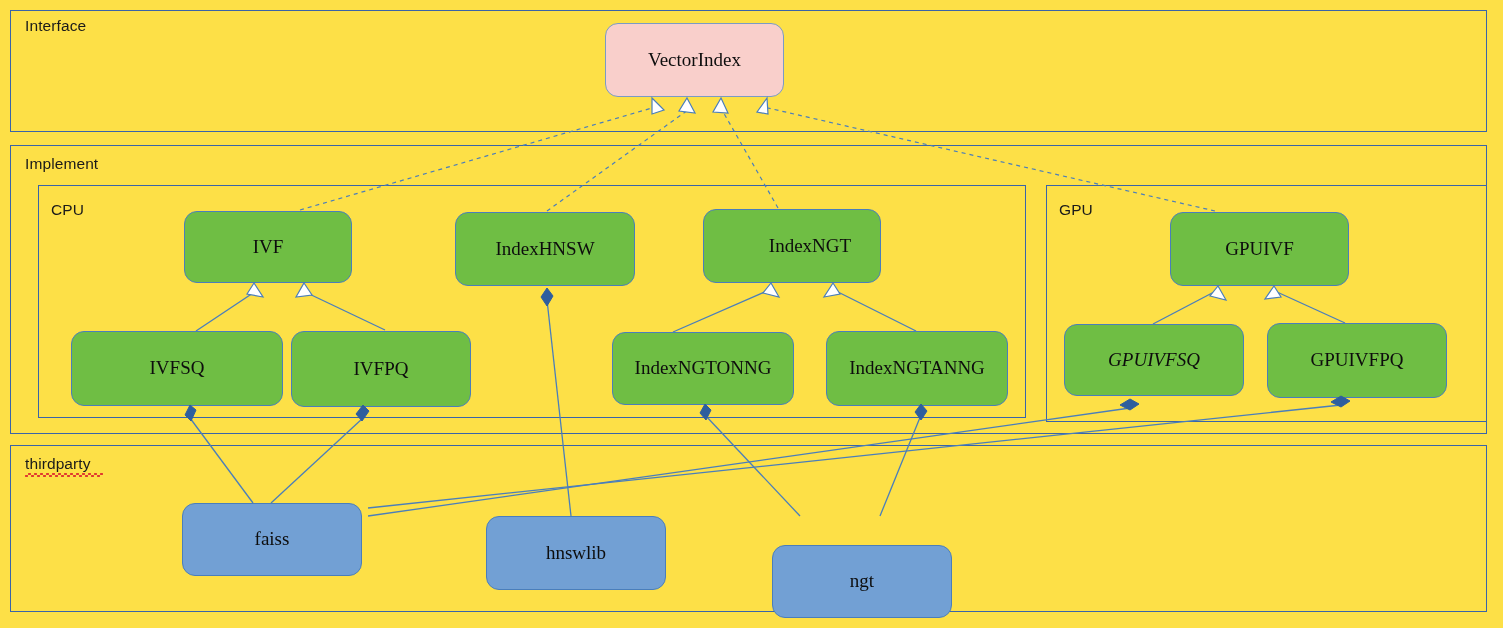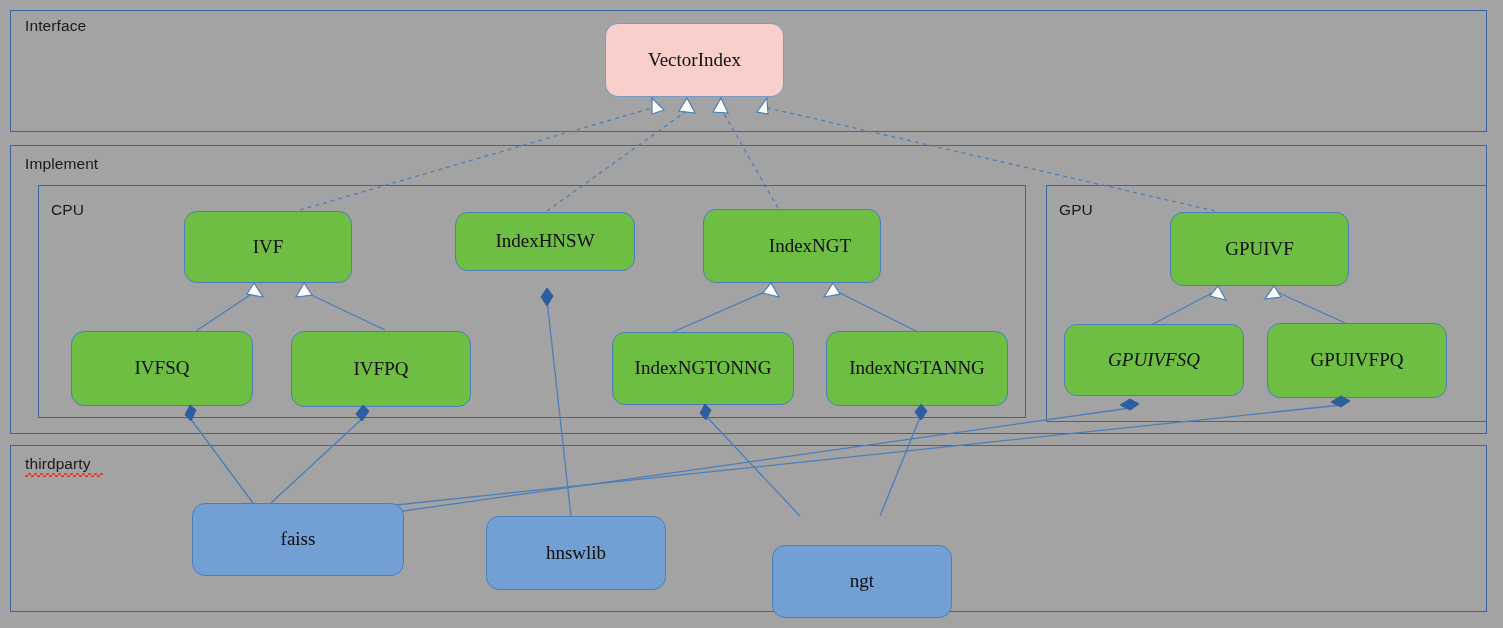--- a/index.html
+++ b/index.html
@@ -8,21 +8,21 @@
     padding: 0;
     background: #ffffff;
   }
   body {
     font-family: "Liberation Sans", sans-serif;
   }
   #canvas {
     position: relative;
     width: 1503px;
     height: 628px;
-    background: #a3a3a3;
+    background: #fde047;
     overflow: hidden;
   }
   
   .container {
     position: absolute;
     box-sizing: border-box;
     border: 1.4px solid #3A64A8;
     background: transparent;
   }
   .container-label {
@@ -158,29 +158,29 @@
   </svg>
 
   <div class="node pink" style="left:605px; top:23px; width:179px; height:74px;">
     <span class="node-label">VectorIndex</span>
   </div>
 
   <div class="node green" style="left:184px; top:211px; width:168px; height:72px;">
     <span class="node-label">IVF</span>
   </div>
 
-  <div class="node green" style="left:455px; top:212px; width:180px; height:59px;">
+  <div class="node green" style="left:455px; top:212px; width:180px; height:74px;">
     <span class="node-label">IndexHNSW</span>
   </div>
 
   <div class="node green" style="left:703px; top:209px; width:178px; height:74px;padding-left:36px;">
     <span class="node-label">IndexNGT</span>
   </div>
 
-  <div class="node green" style="left:71px; top:331px; width:182px; height:75px;">
+  <div class="node green" style="left:71px; top:331px; width:212px; height:75px;">
     <span class="node-label">IVFSQ</span>
   </div>
 
   <div class="node green" style="left:291px; top:331px; width:180px; height:76px;">
     <span class="node-label">IVFPQ</span>
   </div>
 
   <div class="node green" style="left:612px; top:332px; width:182px; height:73px;">
     <span class="node-label">IndexNGTONNG</span>
   </div>
@@ -194,21 +194,21 @@
   </div>
 
   <div class="node green" style="left:1064px; top:324px; width:180px; height:72px;font-style:italic;">
     <span class="node-label">GPUIVFSQ</span>
   </div>
 
   <div class="node green" style="left:1267px; top:323px; width:180px; height:75px;">
     <span class="node-label">GPUIVFPQ</span>
   </div>
 
-  <div class="node blue" style="left:192px; top:503px; width:212px; height:73px;">
+  <div class="node blue" style="left:182px; top:503px; width:180px; height:73px;">
     <span class="node-label">faiss</span>
   </div>
 
   <div class="node blue" style="left:486px; top:516px; width:180px; height:74px;">
     <span class="node-label">hnswlib</span>
   </div>
 
   <div class="node blue" style="left:772px; top:545px; width:180px; height:73px;">
     <span class="node-label">ngt</span>
   </div>

